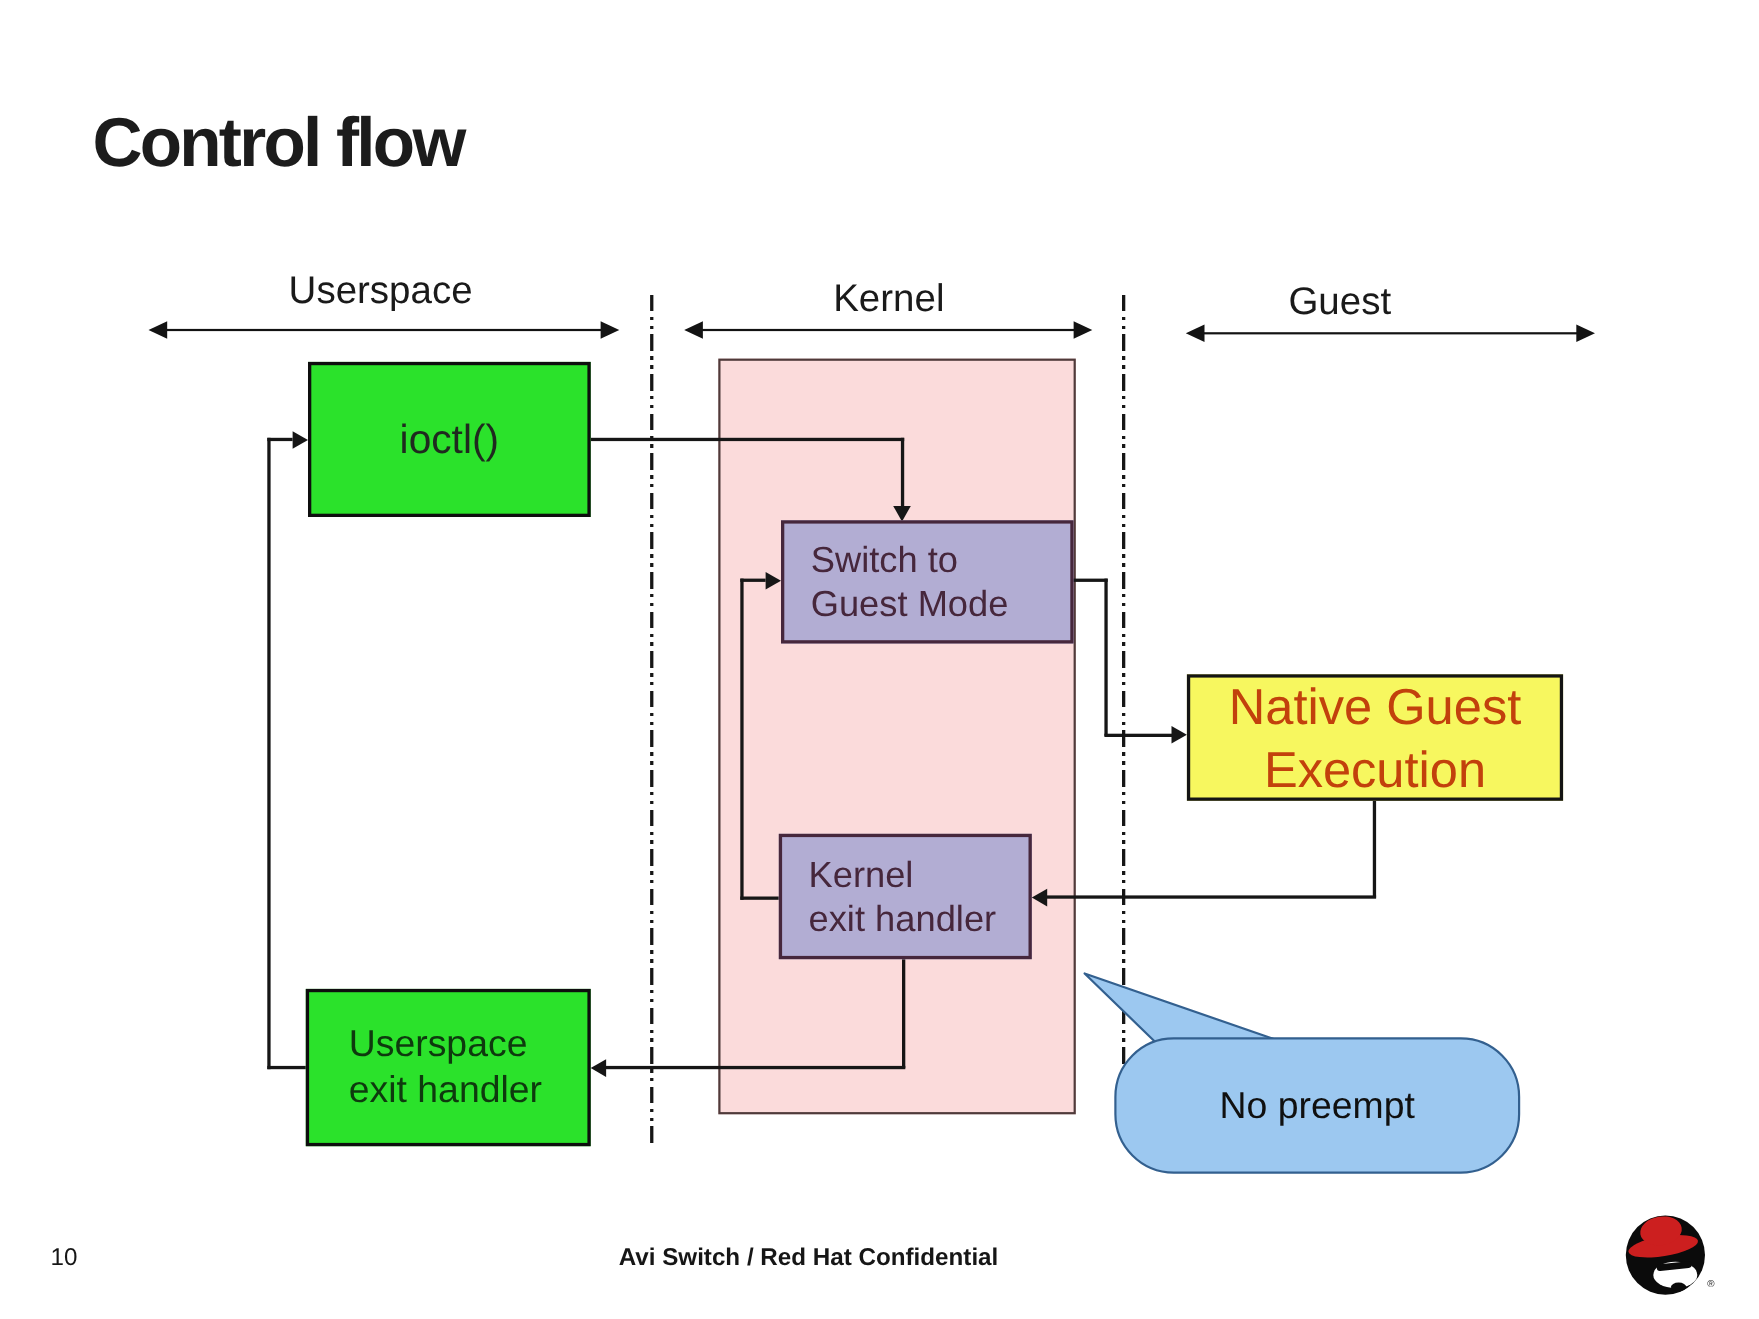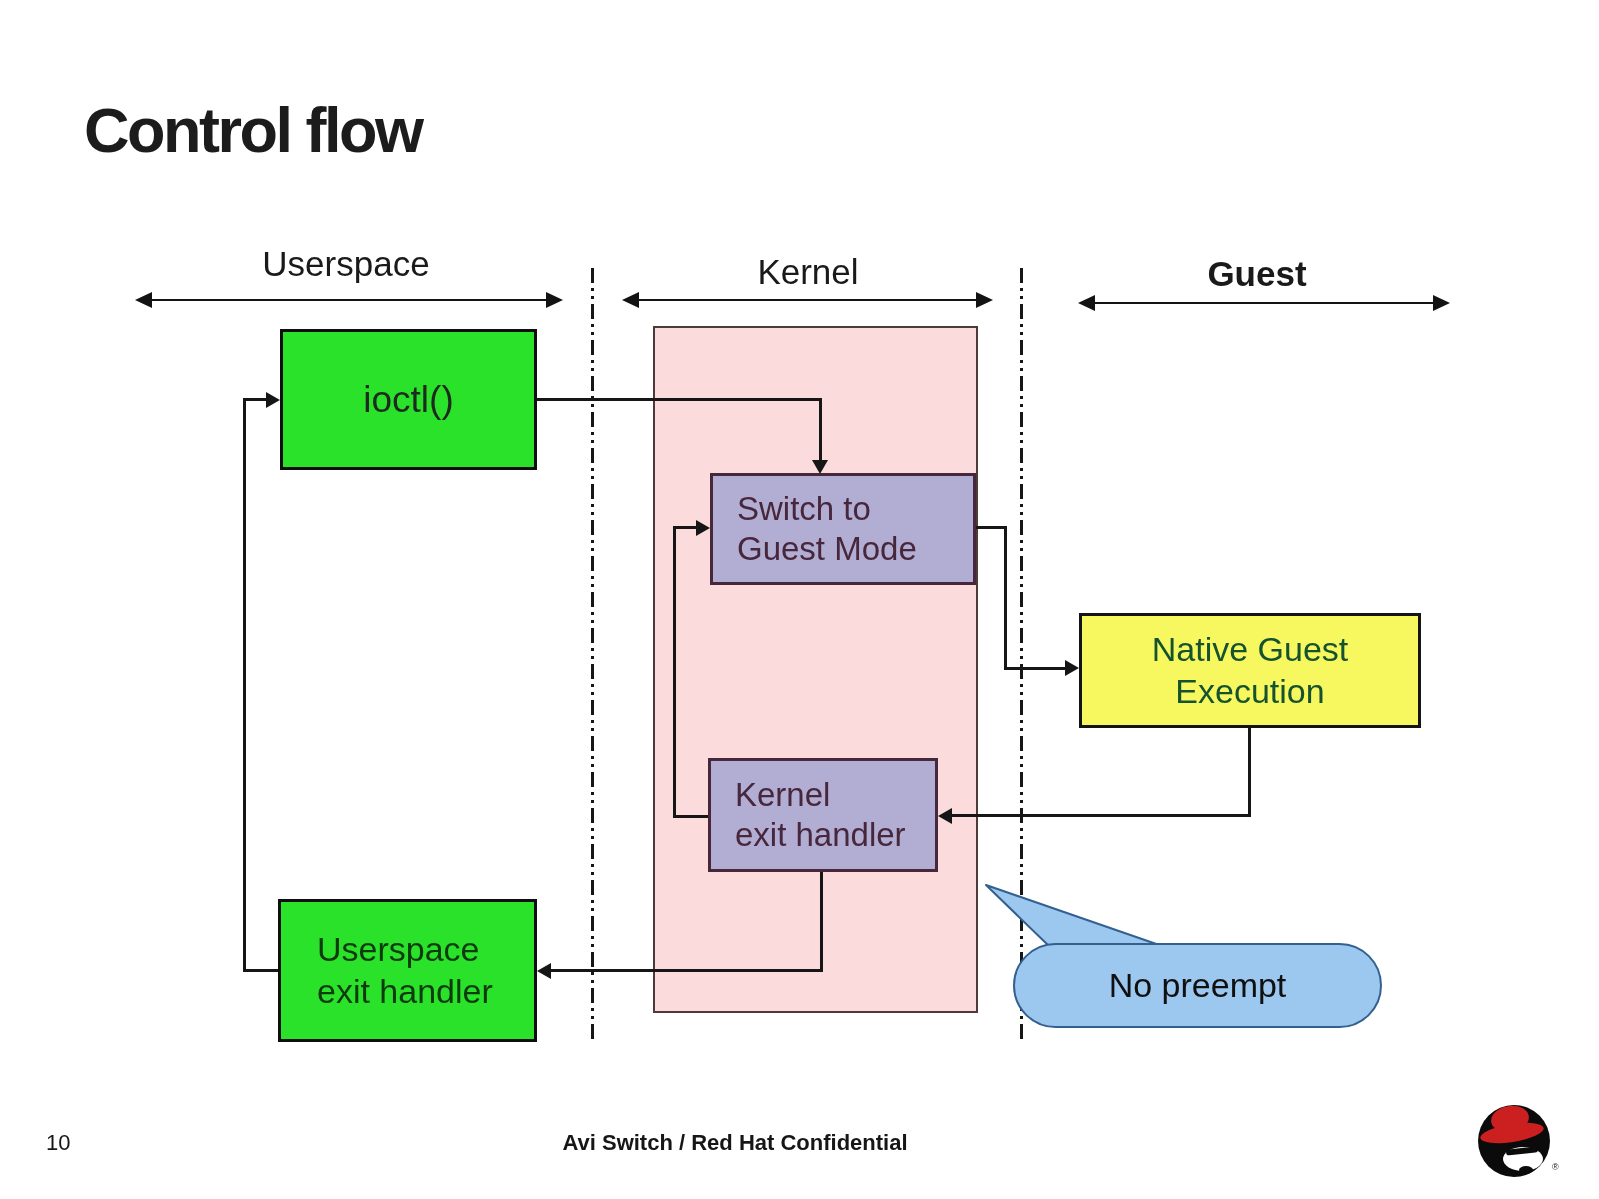--- a/index.html
+++ b/index.html
@@ -16,40 +16,40 @@
               border-bottom:8px solid transparent;border-left:17px solid #131313;}
   .dashline{width:3px;background:repeating-linear-gradient(180deg,
       #161616 0px,#161616 15px,rgba(0,0,0,0) 15px,rgba(0,0,0,0) 20px,
       #161616 20px,#161616 23px,rgba(0,0,0,0) 23px,rgba(0,0,0,0) 28px,
       #161616 28px,#161616 31px,rgba(0,0,0,0) 31px,rgba(0,0,0,0) 36px);}
   .pinkzone{left:653px;top:326px;width:325px;height:687px;background:#fbdbdb;
             border:2px solid #4f3a3a;box-sizing:border-box;}
   .node{box-sizing:border-box;display:flex;flex-direction:column;justify-content:center;line-height:1.22;}
   .greenbox{background:#2be22b;border:3px solid #0e0e0e;}
   .purplebox{background:#b2add3;border:3px solid #46273c;color:#46273c;font-size:33px;padding-left:24px;}
-  .yellowbox{background:#f7f75f;border:3px solid #141414;color:#14532d;font-size:34px;text-align:center;}
+  .yellowbox{background:#f7f75f;border:3px solid #141414;color:#c2410c;font-size:46px;text-align:center;}
   .seg{background:#161616;}
   .ah-d{width:0;height:0;border-left:8px solid transparent;border-right:8px solid transparent;border-top:14px solid #161616;}
   .ah-r{width:0;height:0;border-top:8px solid transparent;border-bottom:8px solid transparent;border-left:14px solid #161616;}
   .ah-l{width:0;height:0;border-top:8px solid transparent;border-bottom:8px solid transparent;border-right:14px solid #161616;}
-  .bubble{left:1013px;top:943px;width:369px;height:85px;background:#9cc8f0;border:2px solid #33608f;
+  .bubble{left:1013px;top:943px;width:369px;height:124px;background:#9cc8f0;border:2px solid #33608f;
           border-radius:54px;box-sizing:border-box;display:flex;align-items:center;justify-content:center;
           font-size:34px;color:#101010;}
   .footer{font-size:22px;color:#161616;}
 </style>
 </head>
 <body>
 
 <div class="slide">
 
   <div class="abs title">Control flow</div>
 
   <div class="abs rlabel" style="left:236px;top:244px;">Userspace</div>
   <div class="abs rlabel" style="left:698px;top:252px;">Kernel</div>
-  <div class="abs rlabel" style="left:1147px;top:254px;font-weight:bold;">Guest</div>
+  <div class="abs rlabel" style="left:1108px;top:254px;">Guest</div>
 
   <div class="abs harrow" style="left:135px;top:292px;width:428px;">
     <div class="ln"></div>
     <div class="hl"></div>
     <div class="hr"></div>
   </div>
   <div class="abs harrow" style="left:622px;top:292px;width:371px;">
     <div class="ln"></div>
     <div class="hl"></div>
     <div class="hr"></div>

